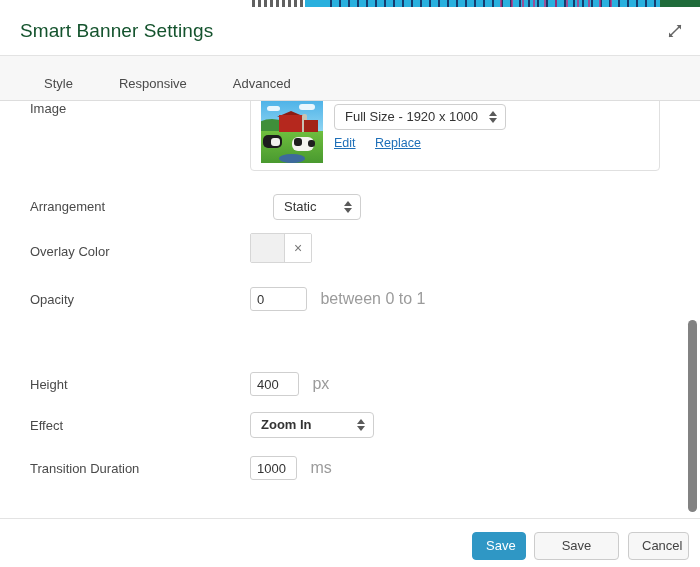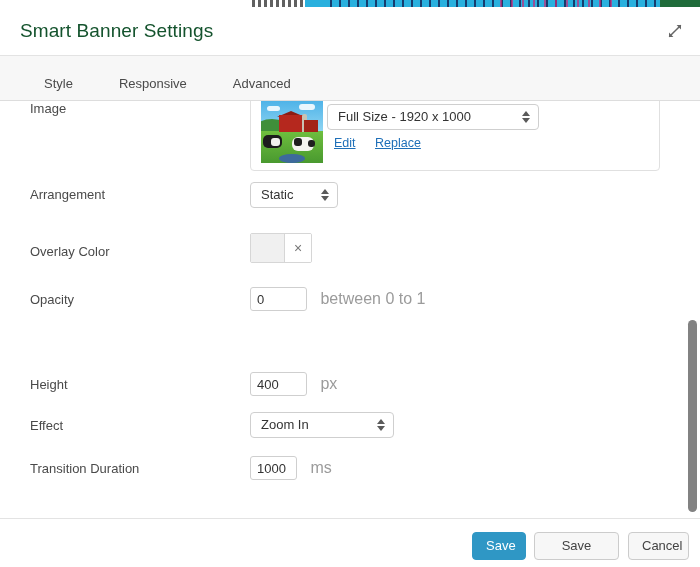--- a/index.html
+++ b/index.html
@@ -436,35 +436,35 @@
           <div class="barn"></div>
           <div class="silo"></div>
           <div class="barn2"></div>
           <div class="pond"></div>
           <div class="cow1"></div>
           <div class="cow1b"></div>
           <div class="cow2"></div>
           <div class="cow2b"></div>
           <div class="cow2c"></div>
         </div>
-        <div class="select-box" style="position:absolute; left:76px; top:10px; width:212px;">
+        <div class="select-box" style="position:absolute; left:83px; top:10px; width:172px;">
           <span class="sel-text">Full Size - 1920 x 1000</span>
           <span class="select-arrows">
             <i class="up"></i>
               <i class="dn"></i>
           </span>
         </div>
         <div class="image-links">
           <a>Edit</a>
           <a>Replace</a>
         </div>
       </div>
     </div>
 
-    <div class="form-row" style="top:82px;">
+    <div class="form-row" style="top:94px;padding-left:23px;">
       <div class="form-label" style="top:4px;">Arrangement</div>
       <div class="select-box form-control" style="top:-1px; width:88px;">
         <span class="sel-text">Static</span>
         <span class="select-arrows">
           <i class="up"></i>
             <i class="dn"></i>
         </span>
       </div>
     </div>
 
@@ -481,28 +481,28 @@
       <div class="form-control" style="top:0px;">
         <input class="text-input" style="width: 57px;" type="text" value="0">
         <span class="unit-hint">between 0 to 1</span>
       </div>
     </div>
 
 
     <div class="form-row" style="top:270px;">
       <div class="form-label" style="top:6px;">Height</div>
       <div class="form-control" style="top:1px;">
-        <input class="text-input" style="width: 57px;" type="text" value="400">
+        <input class="text-input" style="width: 49px;" type="text" value="400">
         <span class="unit-hint">px</span>
       </div>
     </div>
 
     <div class="form-row" style="top:310px;">
       <div class="form-label" style="top:7px;">Effect</div>
-      <div class="select-box form-control" style="top:1px; width:144px;">
+      <div class="select-box form-control" style="top:1px; width:124px;font-weight:bold;">
         <span class="sel-text">Zoom In</span>
         <span class="select-arrows">
           <i class="up"></i>
             <i class="dn"></i>
         </span>
       </div>
     </div>
 
     <div class="form-row" style="top:354px;">
       <div class="form-label" style="top:6px;">Transition Duration</div>

